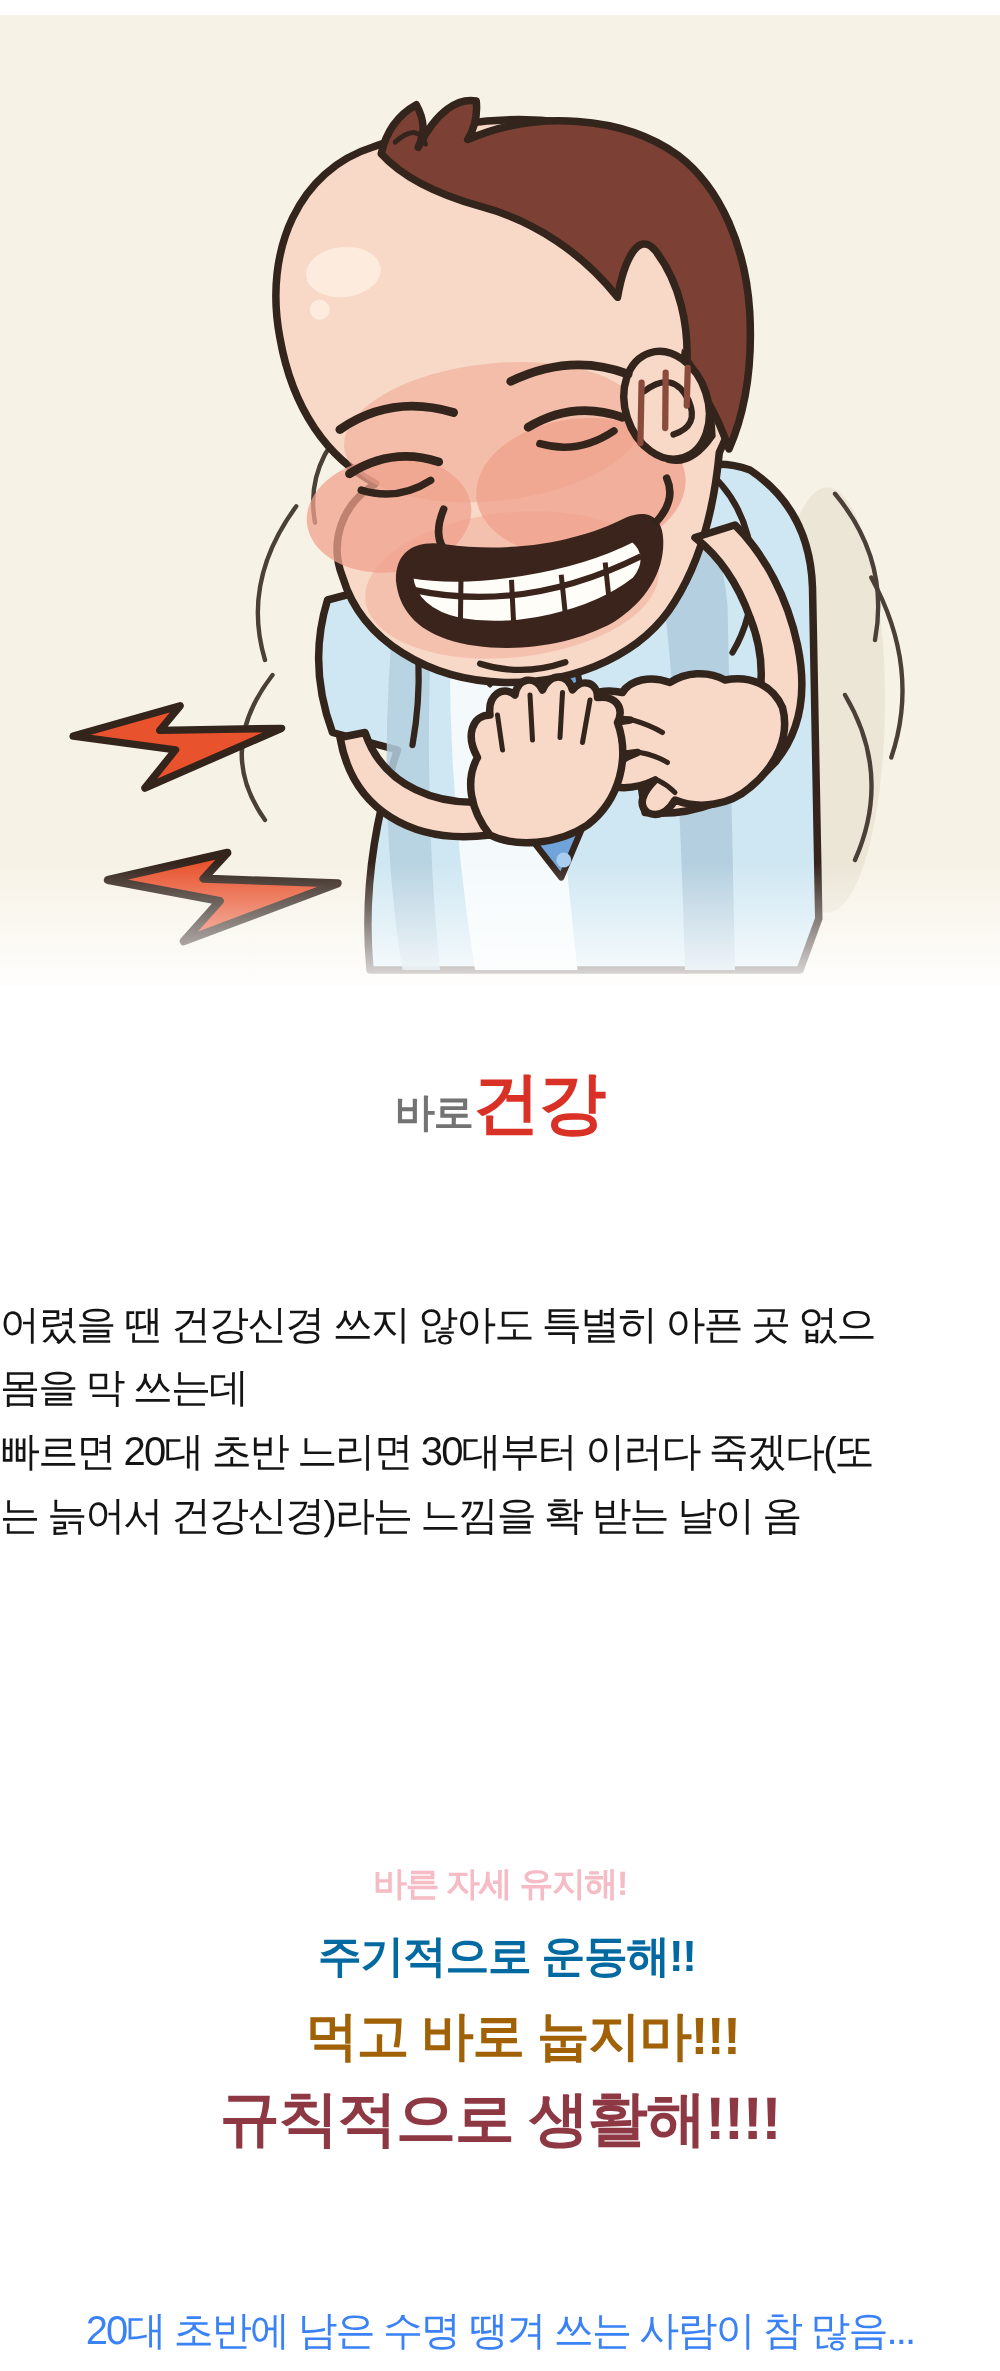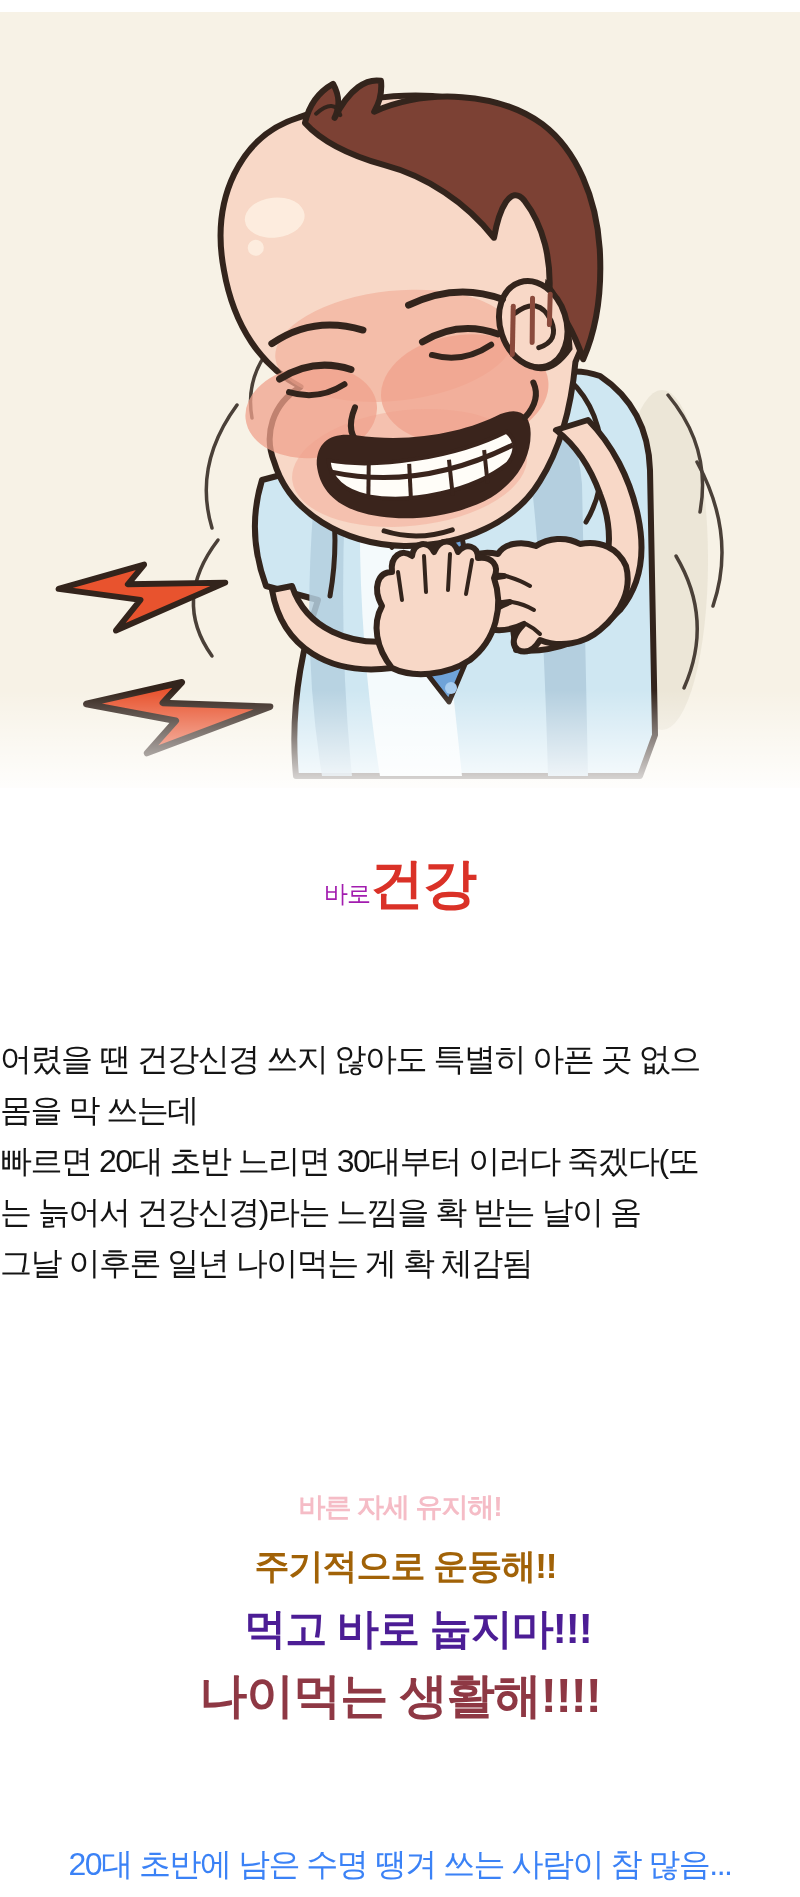--- a/index.html
+++ b/index.html
@@ -9,21 +9,21 @@
     font-family:"Liberation Sans","DejaVu Sans",sans-serif;
   }
   .illus-wrap{position:absolute;top:12px;left:0;width:800px;height:776px;}
   .illus-wrap svg{display:block;width:800px;height:776px;}
 
   .title-row{
     position:absolute;top:852px;left:0;width:100%;
     text-align:center;line-height:62px;white-space:nowrap;
     letter-spacing:-1px;
   }
-  .title-prefix{font-size:24px;color:#a21caf;font-weight:400;vertical-align:baseline;}
+  .title-prefix{font-size:32px;color:#737373;font-weight:700;vertical-align:baseline;}
   .title-emph{font-size:54px;font-weight:700;vertical-align:baseline;}
 
   .para{
     position:absolute;top:1034px;left:0;width:100%;
     text-align:left;font-size:32px;line-height:51px;
     color:#141414;letter-spacing:-1.5px;font-weight:400;
   }
 
   .advice{position:absolute;top:1490px;left:0;width:100%;text-align:center;letter-spacing:-1px;}
   .adv{font-weight:700;white-space:nowrap;}
@@ -211,25 +211,24 @@
 
   <div class="title-row">
     <span class="title-prefix">바로</span><span class="title-emph" style="color: rgb(218, 49, 39);">건강</span>
   </div>
 
   <div class="para">
     <div>어렸을 땐 건강신경 쓰지 않아도 특별히 아픈 곳 없으</div>
     <div>몸을 막 쓰는데</div>
     <div>빠르면 20대 초반 느리면 30대부터 이러다 죽겠다(또</div>
     <div>는 늙어서 건강신경)라는 느낌을 확 받는 날이 옴</div>
-    <div>그날 이후론 일년 나이먹는 게 확 체감됨</div>
   </div>
 
   <div class="advice">
     <div class="adv adv-1" style="color: rgb(245, 188, 198); text-align: center;">바른 자세 유지해!</div>
-    <div class="adv adv-2" style="color: #a16207; padding-left: 11px;">주기적으로 운동해!!</div>
-    <div class="adv adv-3" style="color: #4c1d95; padding-left: 36px;">먹고 바로 눕지마!!!</div>
-    <div class="adv adv-4" style="color: rgb(142, 56, 68);">나이먹는 생활해!!!!</div>
+    <div class="adv adv-2" style="color: #0369a1; padding-left: 11px;">주기적으로 운동해!!</div>
+    <div class="adv adv-3" style="color: #a16207; padding-left: 36px;">먹고 바로 눕지마!!!</div>
+    <div class="adv adv-4" style="color: rgb(142, 56, 68);">규칙적으로 생활해!!!!</div>
   </div>
 
   <div class="footer-line">20대 초반에 남은 수명 땡겨 쓰는 사람이 참 많음...</div>
 
 </div>
 
 </body></html>

